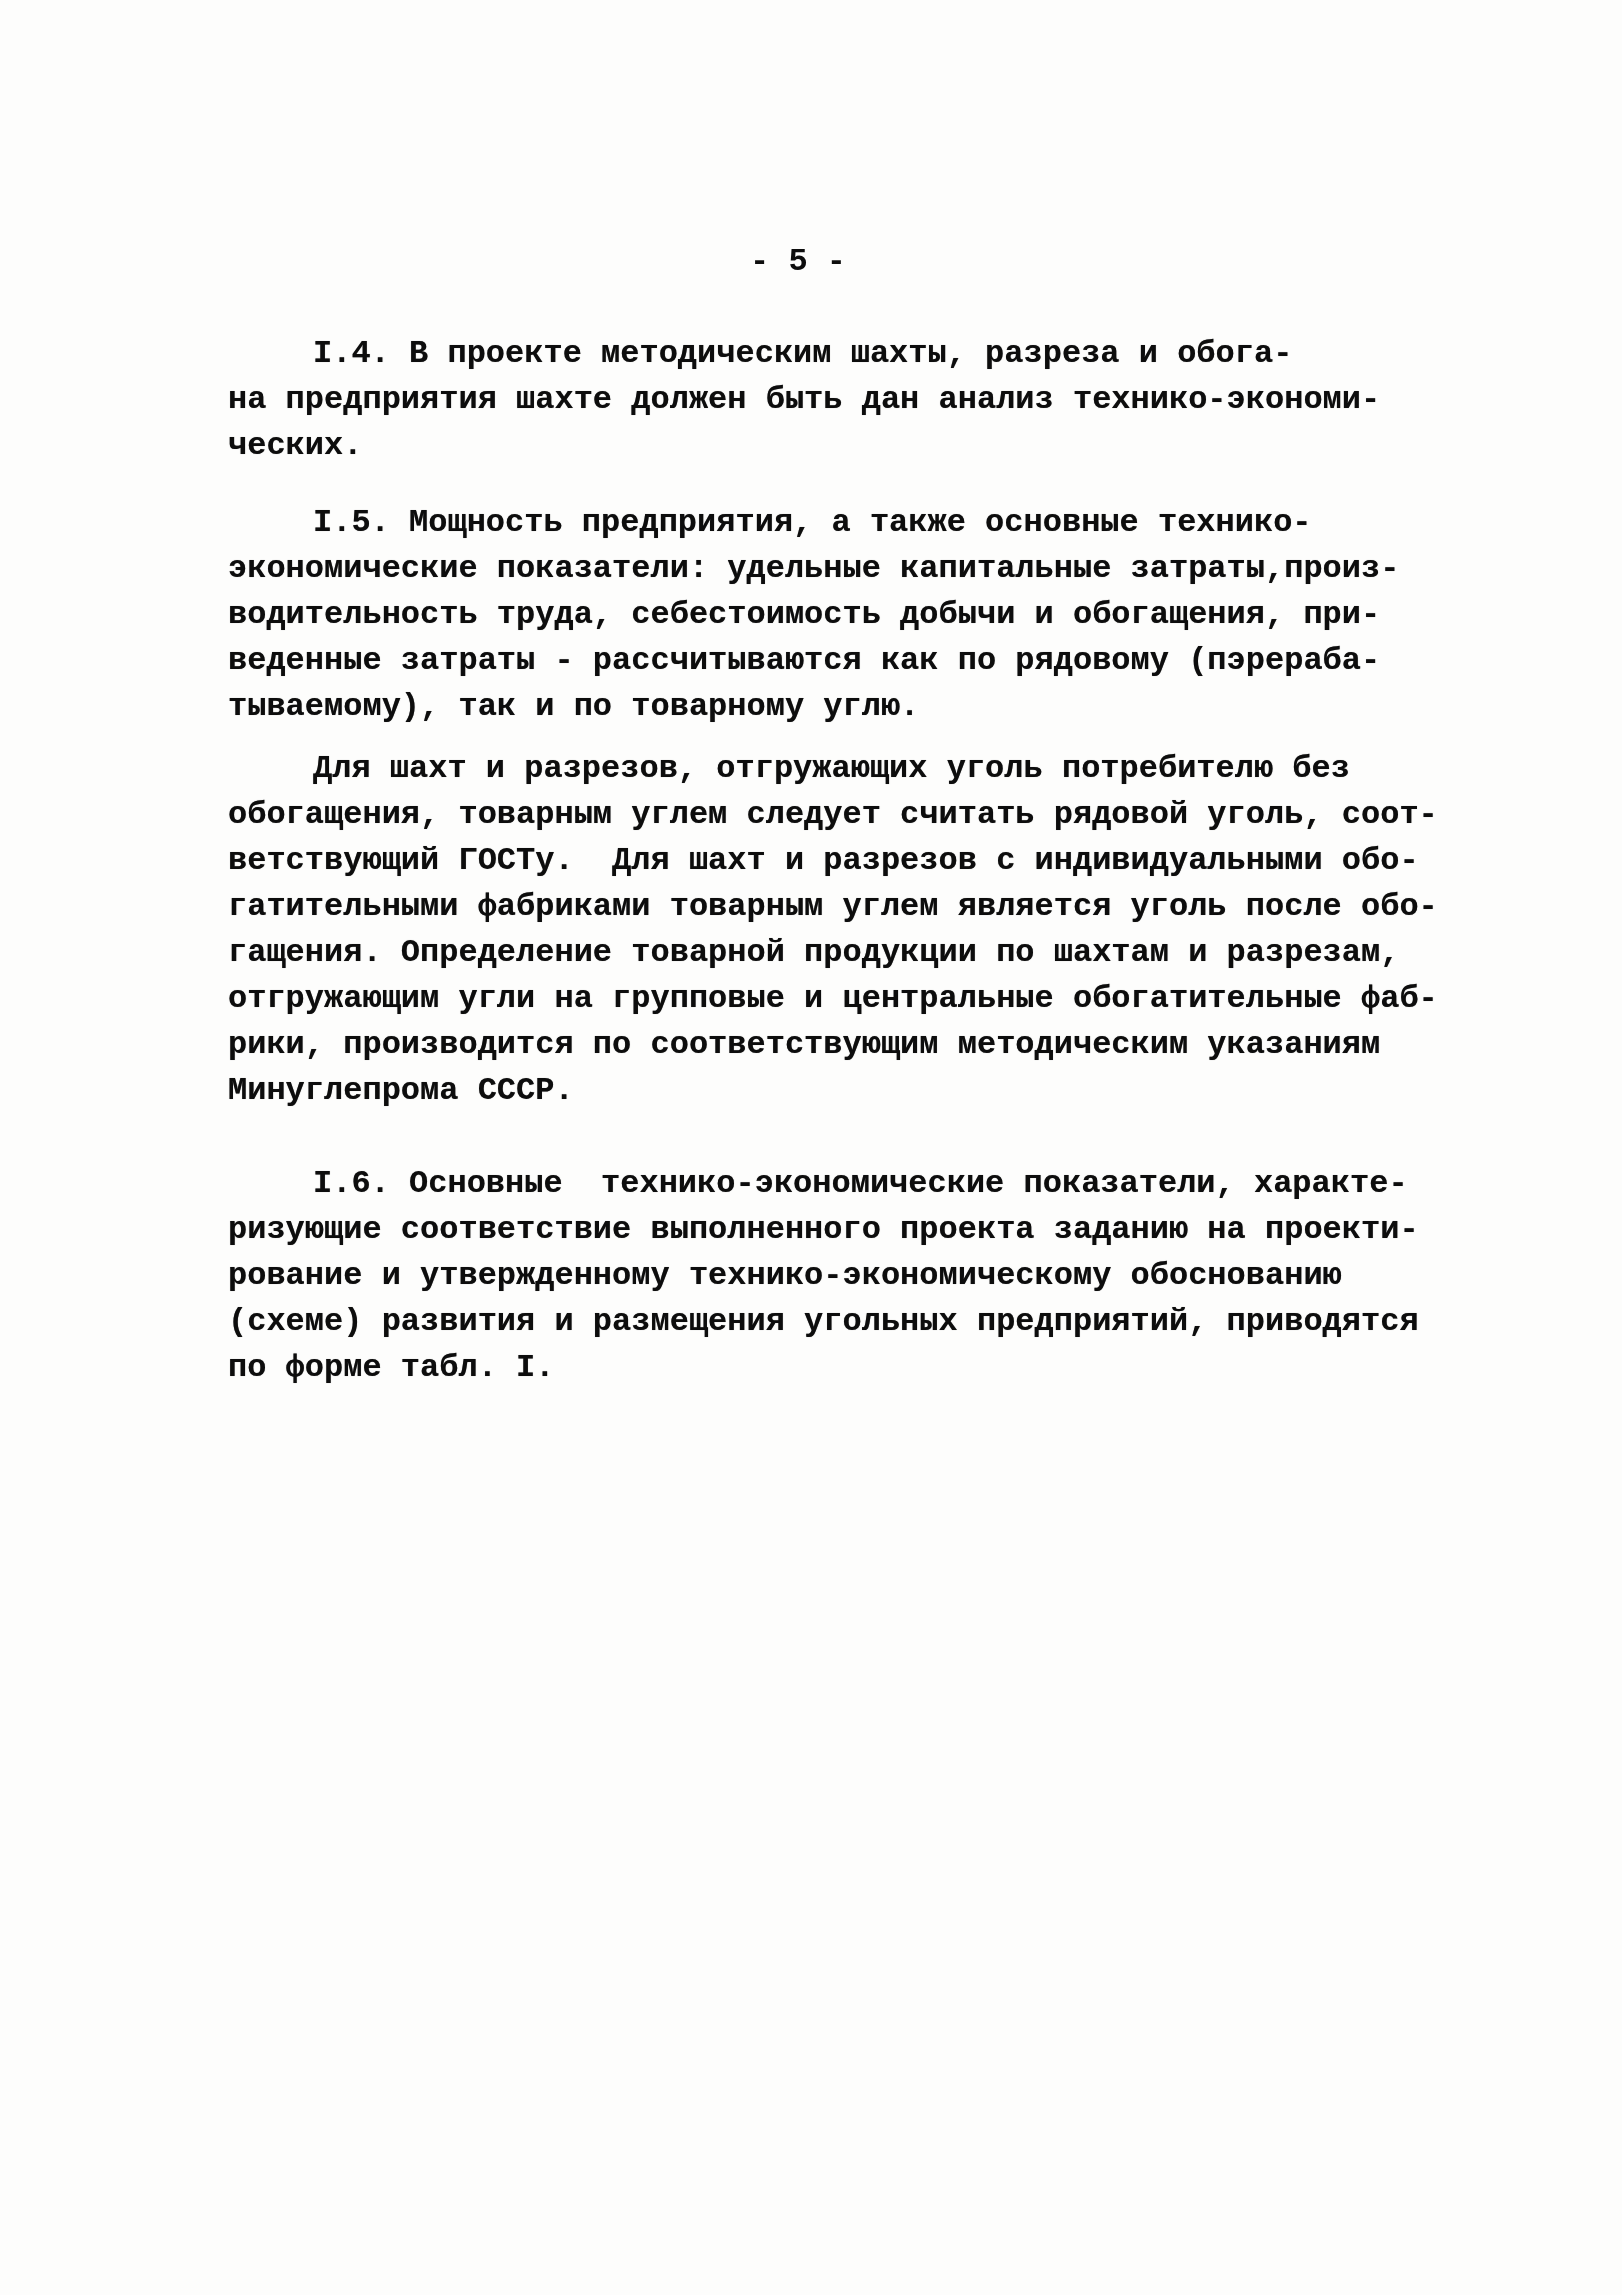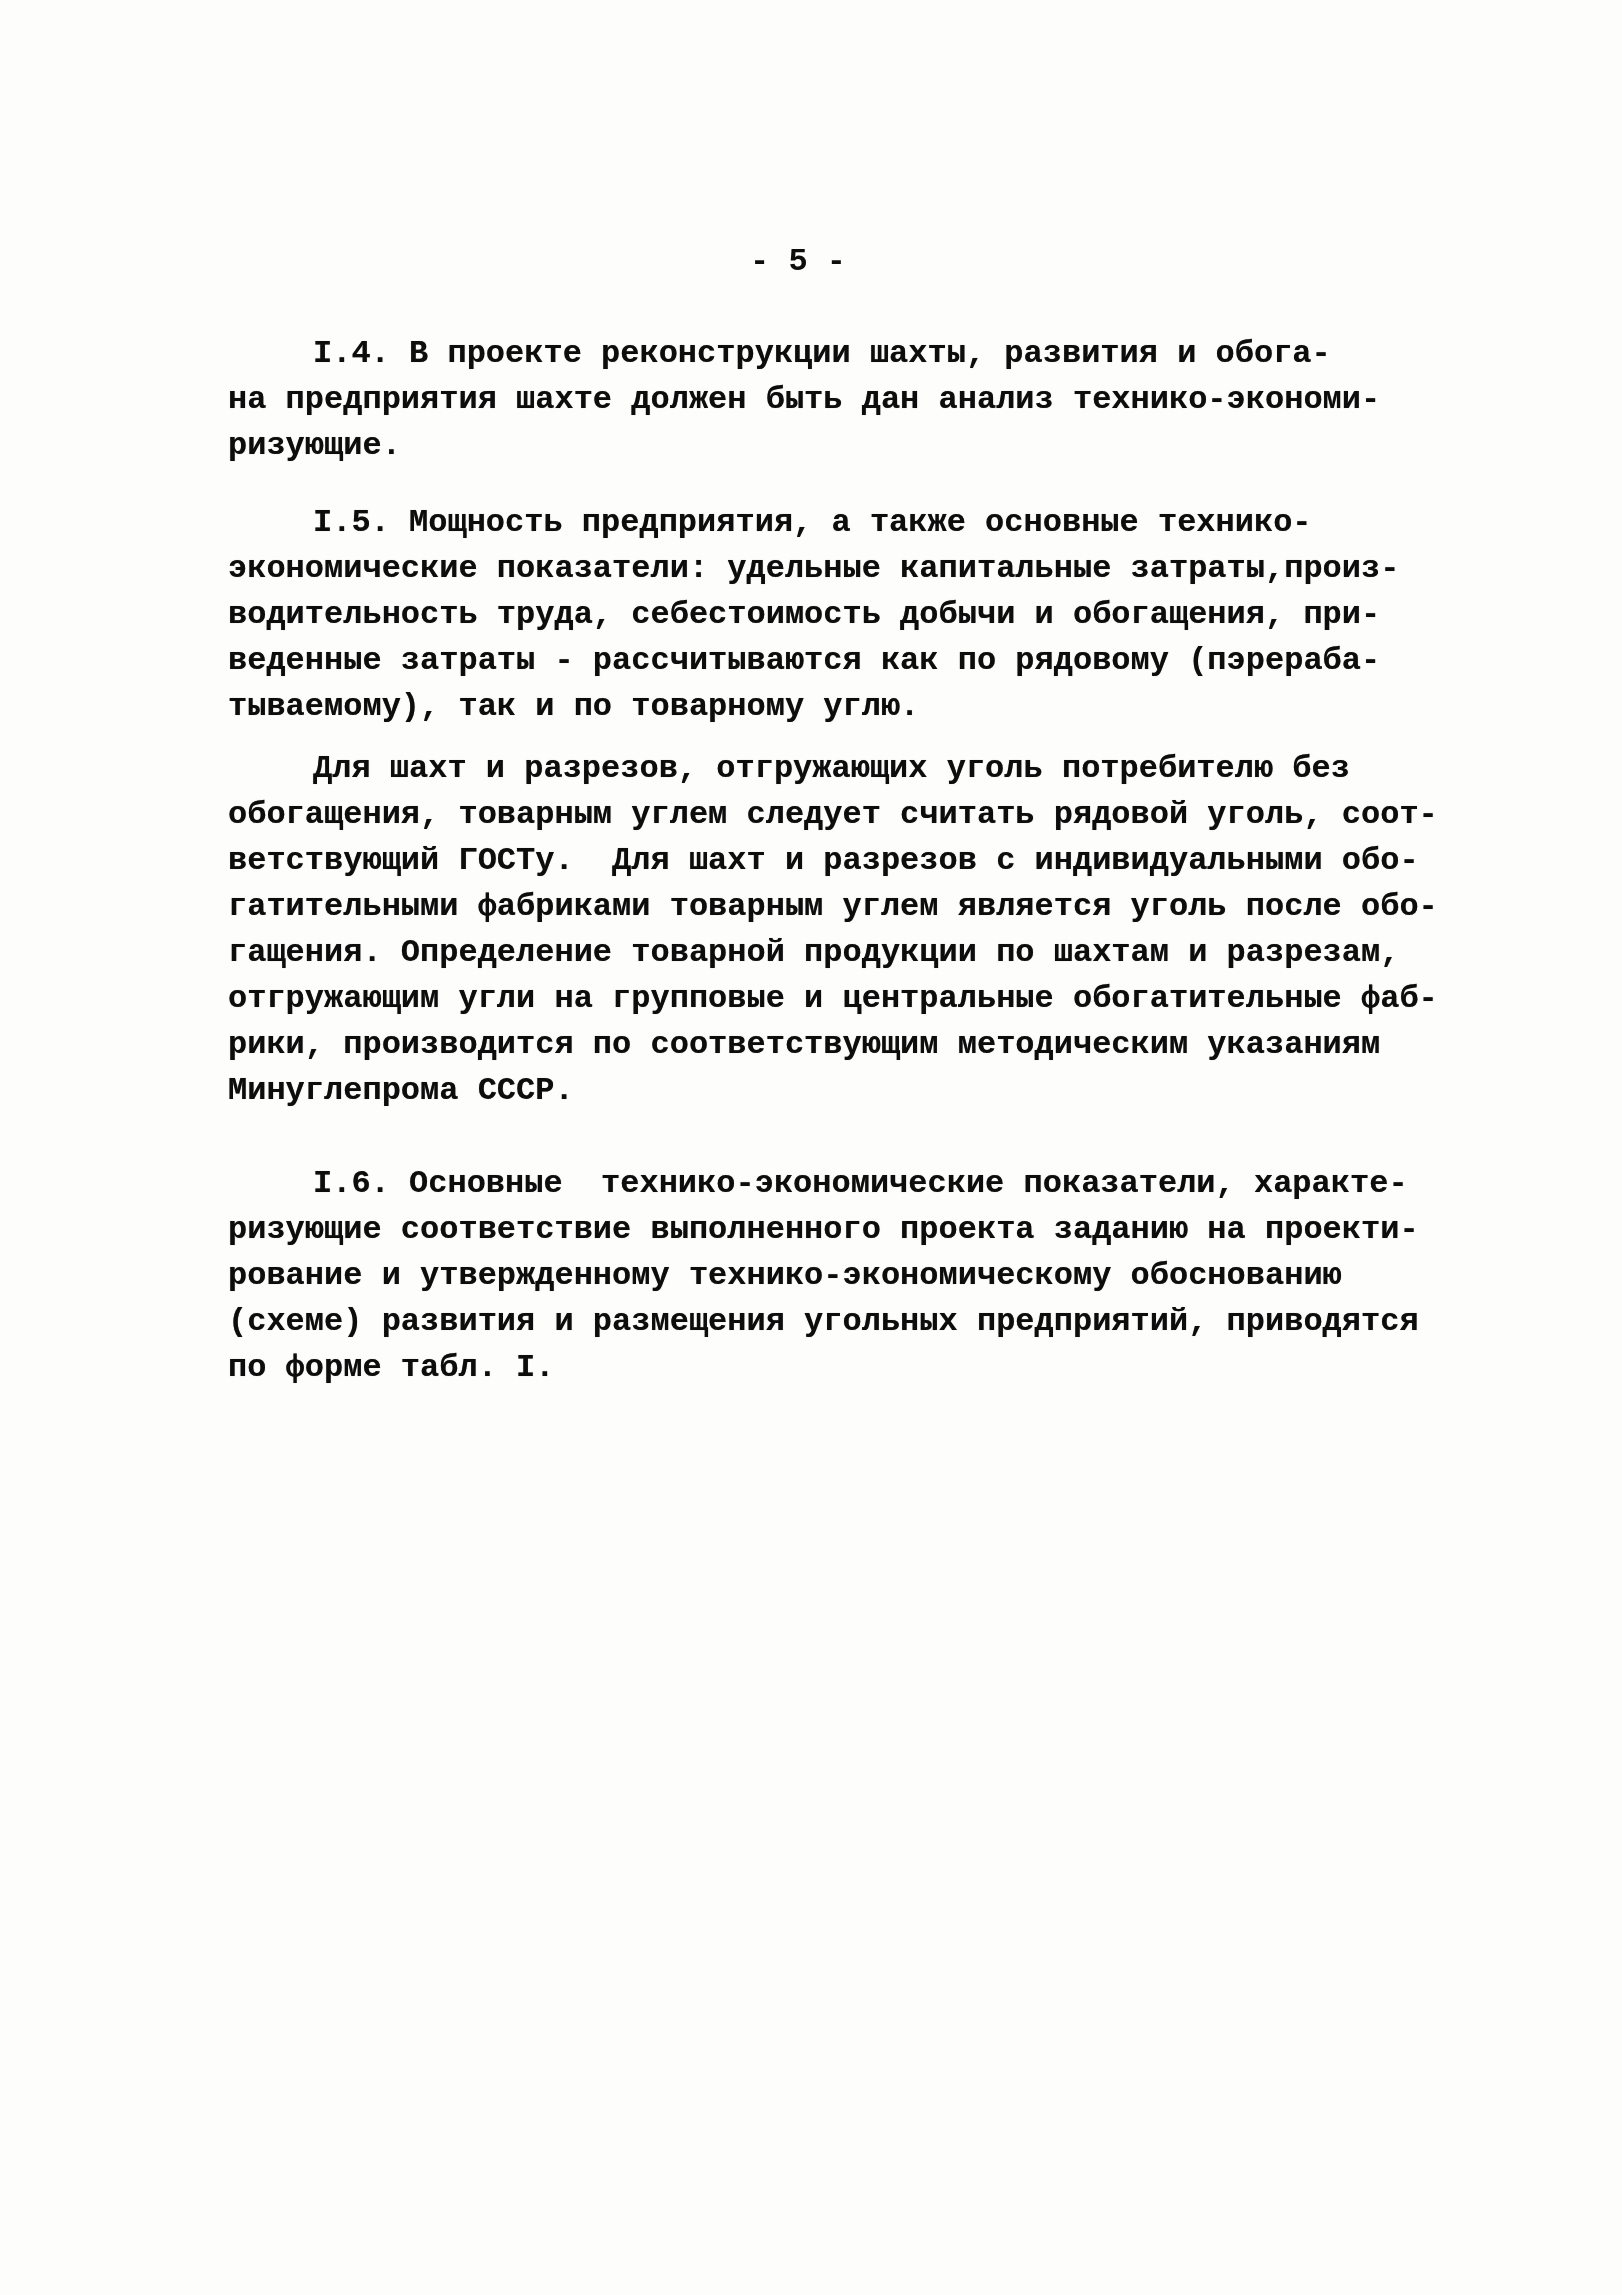--- a/index.html
+++ b/index.html
@@ -45,19 +45,19 @@
   .para:nth-child(4) { margin-top: 47px; }
   .line { height: 46px; }
   .line.indent { padding-left: 85px; }
 </style>
 </head>
 <body>
 
 <div class="page">
   <div class="page-number">- 5 -</div>
   <div class="content">
-      <div class="para"><div class="line indent">I.4. В проекте реконструкции шахты, развития и обога-</div><div class="line">на предприятия шахте должен быть дан анализ технико-экономи-</div><div class="line">ризующие.</div></div>
+      <div class="para"><div class="line indent">I.4. В проекте методическим шахты, разреза и обога-</div><div class="line">на предприятия шахте должен быть дан анализ технико-экономи-</div><div class="line">ческих.</div></div>
       <div class="para"><div class="line indent">I.5. Мощность предприятия, а также основные технико-</div><div class="line">экономические показатели: удельные капитальные затраты,произ-</div><div class="line">водительность труда, себестоимость добычи и обогащения, при-</div><div class="line">веденные затраты - рассчитываются как по рядовому (пэрераба-</div><div class="line">тываемому), так и по товарному углю.</div></div>
       <div class="para"><div class="line indent">Для шахт и разрезов, отгружающих уголь потребителю без</div><div class="line">обогащения, товарным углем следует считать рядовой уголь, соот-</div><div class="line">ветствующий ГОСТу.  Для шахт и разрезов с индивидуальными обо-</div><div class="line">гатительными фабриками товарным углем является уголь после обо-</div><div class="line">гащения. Определение товарной продукции по шахтам и разрезам,</div><div class="line">отгружающим угли на групповые и центральные обогатительные фаб-</div><div class="line">рики, производится по соответствующим методическим указаниям</div><div class="line">Минуглепрома СССР.</div></div>
       <div class="para"><div class="line indent">I.6. Основные  технико-экономические показатели, характе-</div><div class="line">ризующие соответствие выполненного проекта заданию на проекти-</div><div class="line">рование и утвержденному технико-экономическому обоснованию</div><div class="line">(схеме) развития и размещения угольных предприятий, приводятся</div><div class="line">по форме табл. I.</div></div>
     </div>
 </div>
 
 
 </body></html>

